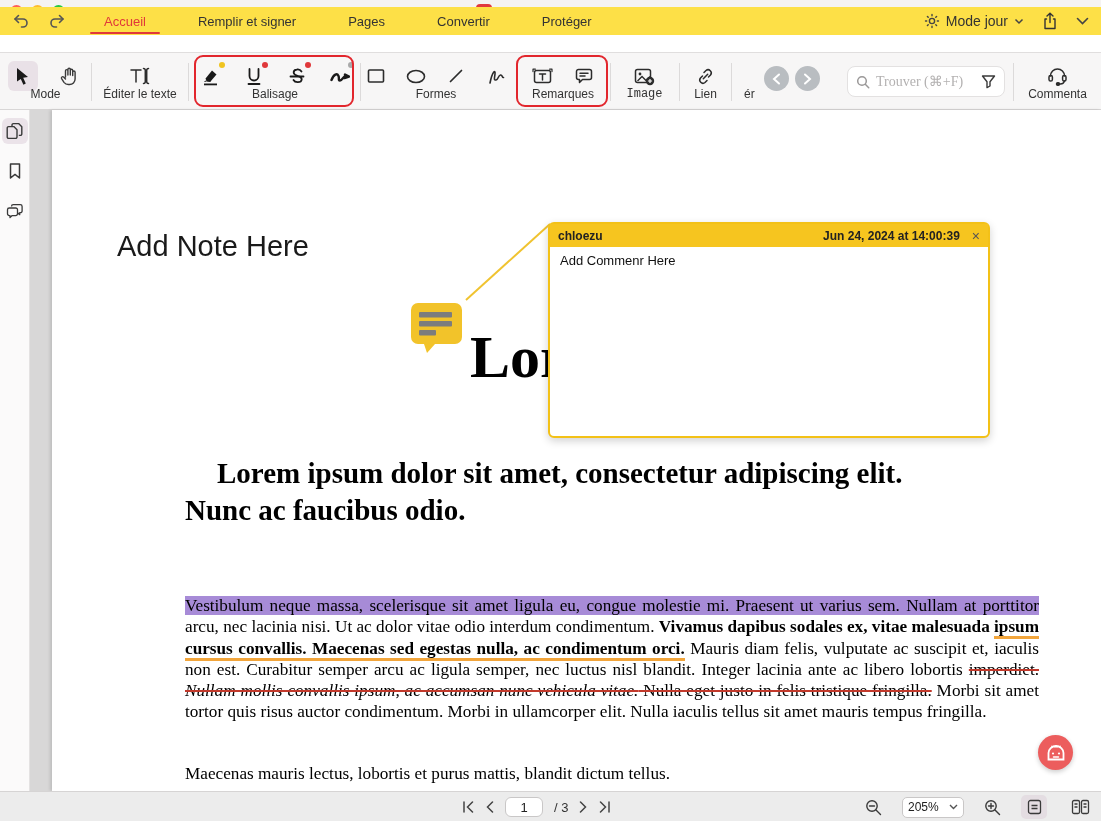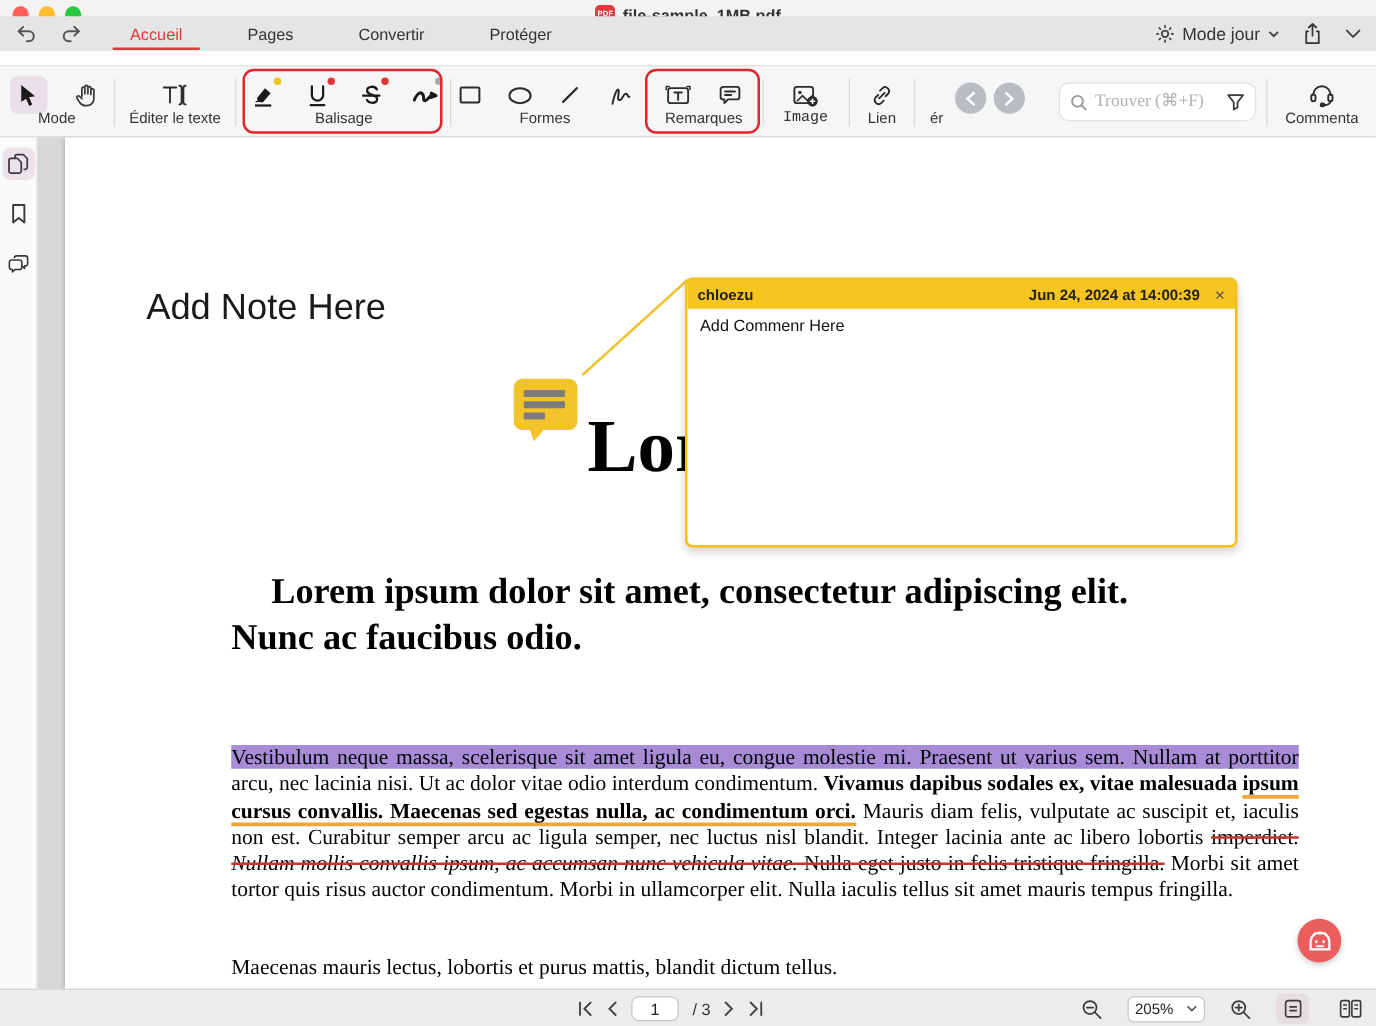--- a/index.html
+++ b/index.html
@@ -12,21 +12,21 @@
     background:#f5f3f2; display:flex; align-items:center; justify-content:center; }
   .traffic { position:absolute; left:10px; top:5px; display:flex; gap:8px; }
   .tl { width:13px; height:13px; border-radius:50%; }
   .tl.red{ background:#ff5f57; } .tl.yellow{ background:#febc2e; } .tl.green{ background:#28c840; }
   .title-wrap { display:flex; align-items:center; gap:6px; }
   .pdficon { width:16px; height:16px; border-radius:4px; background:#e0393e; color:#fff;
     font-size:6px; font-weight:bold; display:flex; align-items:center; justify-content:center; letter-spacing:.2px;}
   .title-text { font-size:13px; font-weight:bold; color:#333; }
 
   
-  .menurow { position:absolute; left:0; top:13px; width:1101px; height:28px; background:#e5e5e5; }
+  .menurow { position:absolute; left:0; top:7px; width:1101px; height:28px; background:#fde047; }
   .history { position:absolute; left:10px; top:3px; display:flex; gap:14px; }
   .hbtn { width:22px; height:22px; display:flex; align-items:center; justify-content:center; color:#555; }
   .tabs { position:absolute; left:78px; top:0; height:28px; display:flex; }
   .tab { position:relative; height:28px; padding:0 26px; display:flex; align-items:center;
     font-size:13px; color:#333; cursor:default; }
   .tab.active { color:#e0383a; }
   .tab.active::after { content:""; position:absolute; left:12px; right:12px; bottom:1px;
     height:2.5px; border-radius:2px; background:#e0383a; }
   .menuright { position:absolute; right:12px; top:0; height:28px; display:flex; align-items:center; gap:18px; }
   .mode-jour { display:flex; align-items:center; gap:6px; font-size:14px; color:#333; }
@@ -145,20 +145,23 @@
           <path d="M11.5 3.5 L15 7 L11.5 10.5"></path>
             <path d="M15 7 h-8 a4 4 0 0 0 0 8 h1.5"></path>
         </svg>
       </div>
     </div>
     <div class="tabs">
       <div class="tab active">
           <span>Accueil</span>
         </div>
       <div class="tab">
+          <span>Remplir et signer</span>
+        </div>
+      <div class="tab">
           <span>Pages</span>
         </div>
       <div class="tab">
           <span>Convertir</span>
         </div>
       <div class="tab">
           <span>Protéger</span>
         </div>
     </div>
     <div class="menuright">

